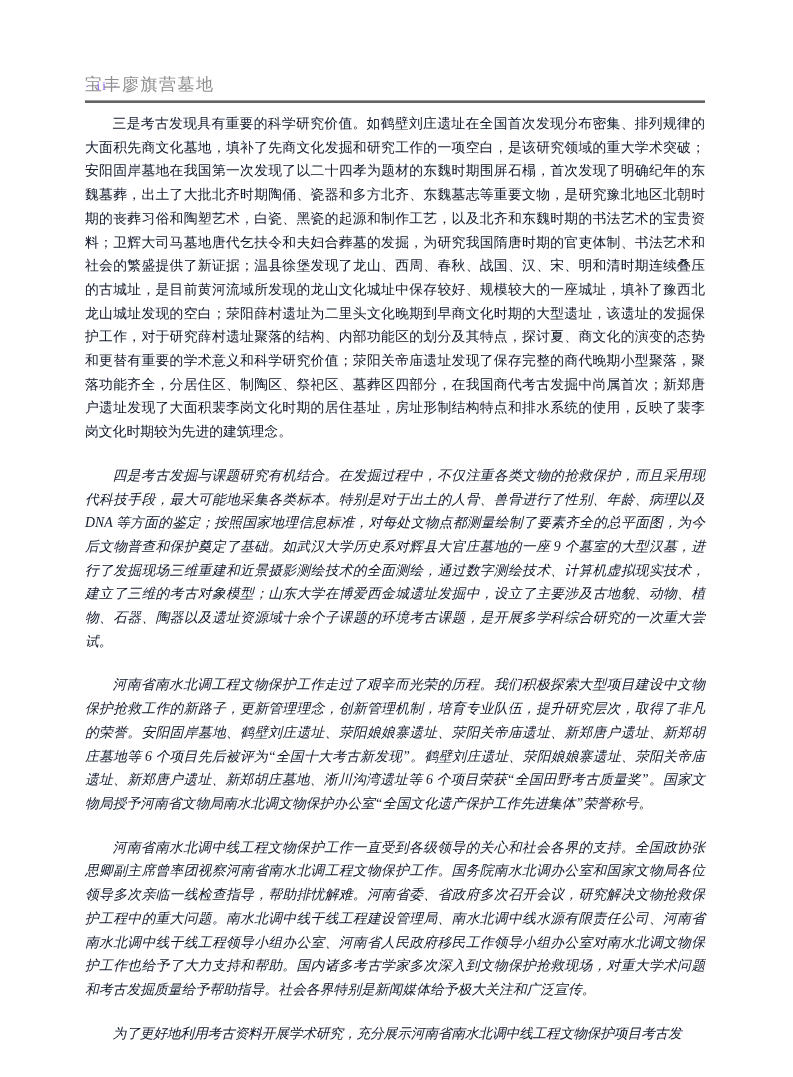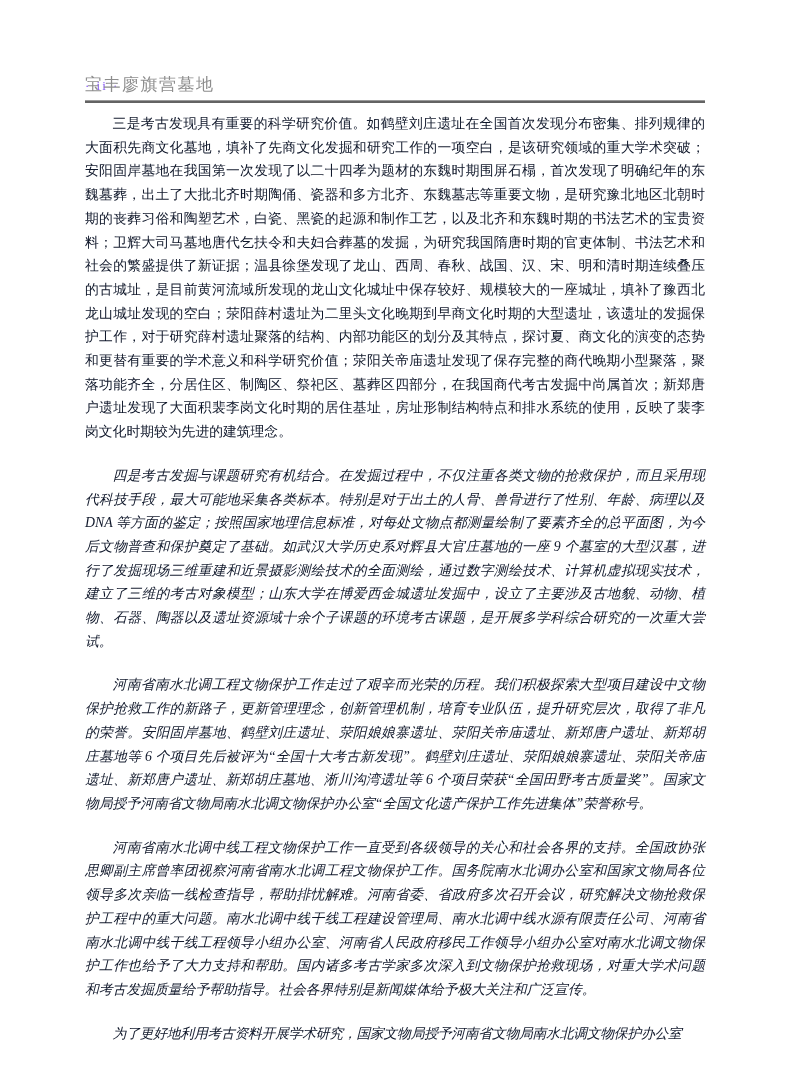--- a/index.html
+++ b/index.html
@@ -86,16 +86,16 @@
     <span class="running-title">宝丰廖旗营墓地</span>
   </header>
 
   <div class="header-rule"></div>
 
   <main class="body-text">
     <p>三是考古发现具有重要的科学研究价值。如鹤壁刘庄遗址在全国首次发现分布密集、排列规律的大面积先商文化墓地，填补了先商文化发掘和研究工作的一项空白，是该研究领域的重大学术突破；安阳固岸墓地在我国第一次发现了以二十四孝为题材的东魏时期围屏石榻，首次发现了明确纪年的东魏墓葬，出土了大批北齐时期陶俑、瓷器和多方北齐、东魏墓志等重要文物，是研究豫北地区北朝时期的丧葬习俗和陶塑艺术，白瓷、黑瓷的起源和制作工艺，以及北齐和东魏时期的书法艺术的宝贵资料；卫辉大司马墓地唐代乞扶令和夫妇合葬墓的发掘，为研究我国隋唐时期的官吏体制、书法艺术和社会的繁盛提供了新证据；温县徐堡发现了龙山、西周、春秋、战国、汉、宋、明和清时期连续叠压的古城址，是目前黄河流域所发现的龙山文化城址中保存较好、规模较大的一座城址，填补了豫西北龙山城址发现的空白；荥阳薛村遗址为二里头文化晚期到早商文化时期的大型遗址，该遗址的发掘保护工作，对于研究薛村遗址聚落的结构、内部功能区的划分及其特点，探讨夏、商文化的演变的态势和更替有重要的学术意义和科学研究价值；荥阳关帝庙遗址发现了保存完整的商代晚期小型聚落，聚落功能齐全，分居住区、制陶区、祭祀区、墓葬区四部分，在我国商代考古发掘中尚属首次；新郑唐户遗址发现了大面积裴李岗文化时期的居住基址，房址形制结构特点和排水系统的使用，反映了裴李岗文化时期较为先进的建筑理念。</p>
     <p>四是考古发掘与课题研究有机结合。在发掘过程中，不仅注重各类文物的抢救保护，而且采用现代科技手段，最大可能地采集各类标本。特别是对于出土的人骨、兽骨进行了性别、年龄、病理以及DNA 等方面的鉴定；按照国家地理信息标准，对每处文物点都测量绘制了要素齐全的总平面图，为今后文物普查和保护奠定了基础。如武汉大学历史系对辉县大官庄墓地的一座 9 个墓室的大型汉墓，进行了发掘现场三维重建和近景摄影测绘技术的全面测绘，通过数字测绘技术、计算机虚拟现实技术，建立了三维的考古对象模型；山东大学在博爱西金城遗址发掘中，设立了主要涉及古地貌、动物、植物、石器、陶器以及遗址资源域十余个子课题的环境考古课题，是开展多学科综合研究的一次重大尝试。</p>
     <p>河南省南水北调工程文物保护工作走过了艰辛而光荣的历程。我们积极探索大型项目建设中文物保护抢救工作的新路子，更新管理理念，创新管理机制，培育专业队伍，提升研究层次，取得了非凡的荣誉。安阳固岸墓地、鹤壁刘庄遗址、荥阳娘娘寨遗址、荥阳关帝庙遗址、新郑唐户遗址、新郑胡庄墓地等 6 个项目先后被评为“全国十大考古新发现”。鹤壁刘庄遗址、荥阳娘娘寨遗址、荥阳关帝庙遗址、新郑唐户遗址、新郑胡庄墓地、淅川沟湾遗址等 6 个项目荣获“全国田野考古质量奖”。国家文物局授予河南省文物局南水北调文物保护办公室“全国文化遗产保护工作先进集体”荣誉称号。</p>
     <p>河南省南水北调中线工程文物保护工作一直受到各级领导的关心和社会各界的支持。全国政协张思卿副主席曾率团视察河南省南水北调工程文物保护工作。国务院南水北调办公室和国家文物局各位领导多次亲临一线检查指导，帮助排忧解难。河南省委、省政府多次召开会议，研究解决文物抢救保护工程中的重大问题。南水北调中线干线工程建设管理局、南水北调中线水源有限责任公司、河南省南水北调中线干线工程领导小组办公室、河南省人民政府移民工作领导小组办公室对南水北调文物保护工作也给予了大力支持和帮助。国内诸多考古学家多次深入到文物保护抢救现场，对重大学术问题和考古发掘质量给予帮助指导。社会各界特别是新闻媒体给予极大关注和广泛宣传。</p>
-    <p class="tight">为了更好地利用考古资料开展学术研究，国家文物局授予河南省文物局南水北调文物保护办公室</p>
+    <p class="tight">为了更好地利用考古资料开展学术研究，充分展示河南省南水北调中线工程文物保护项目考古发</p>
   </main>
 
 </div>
 
 </body></html>

